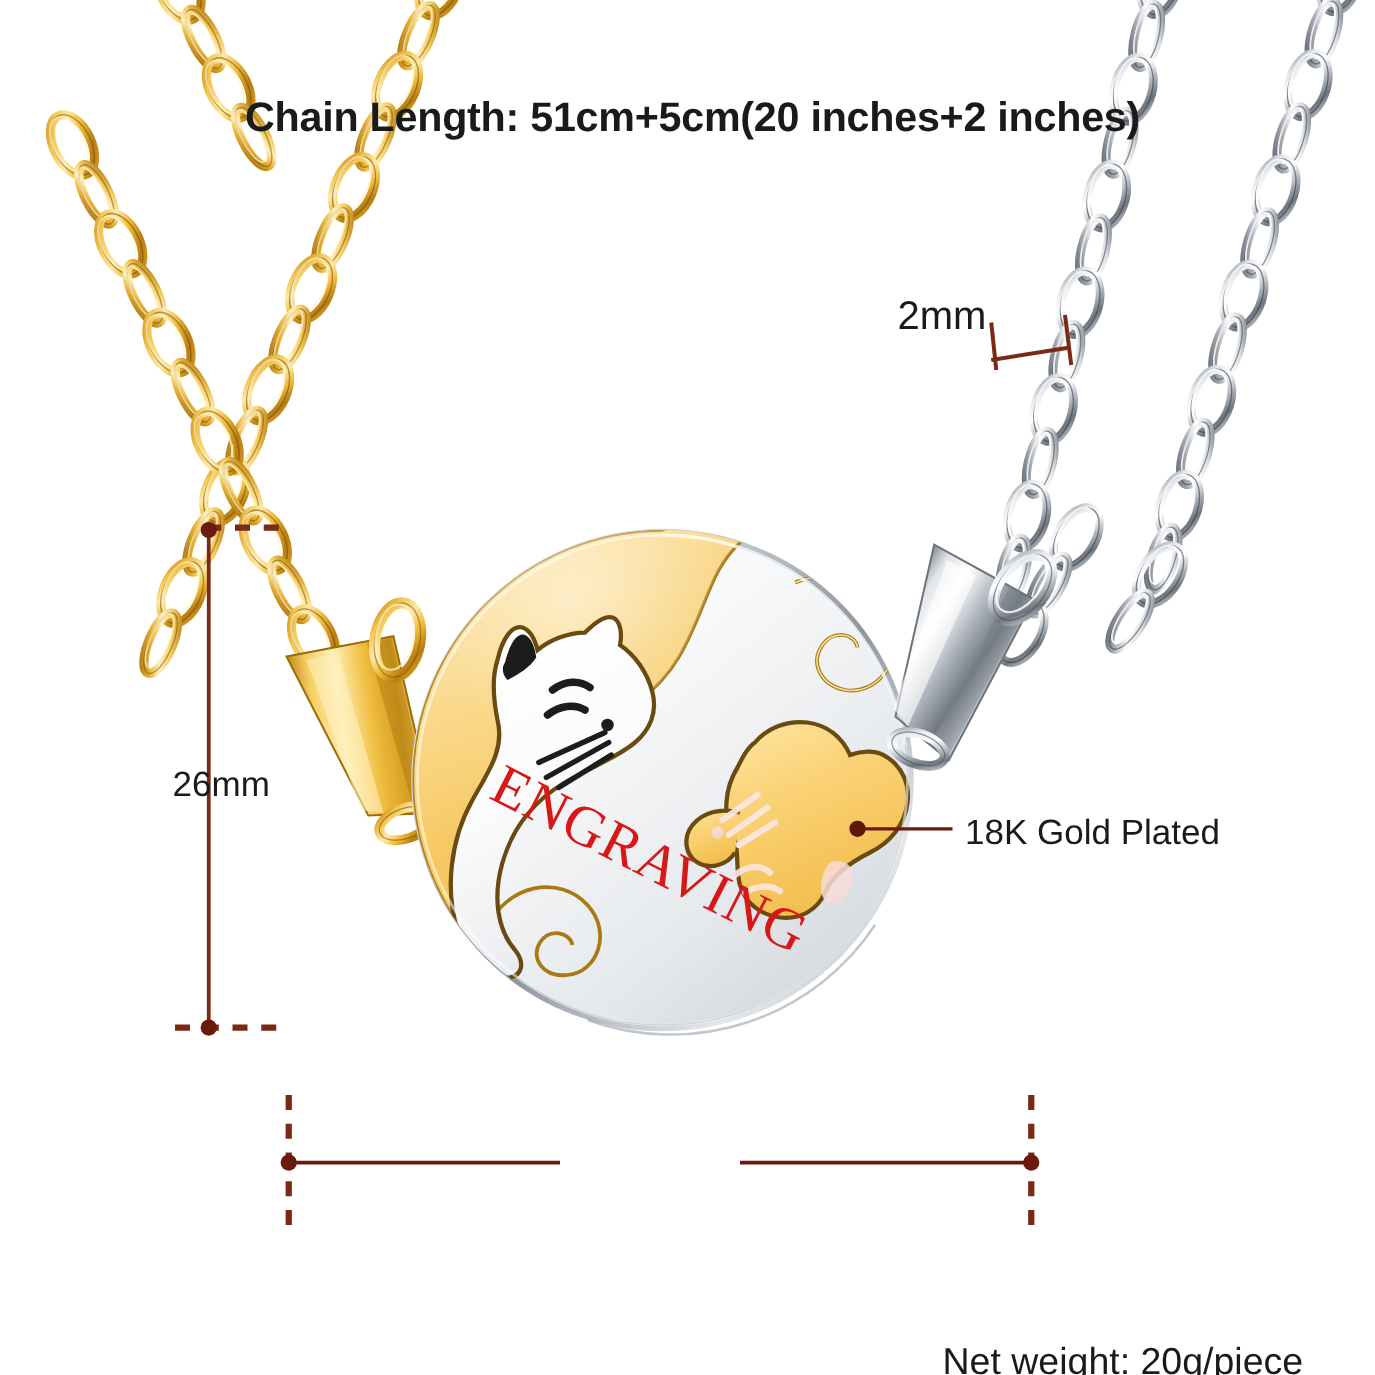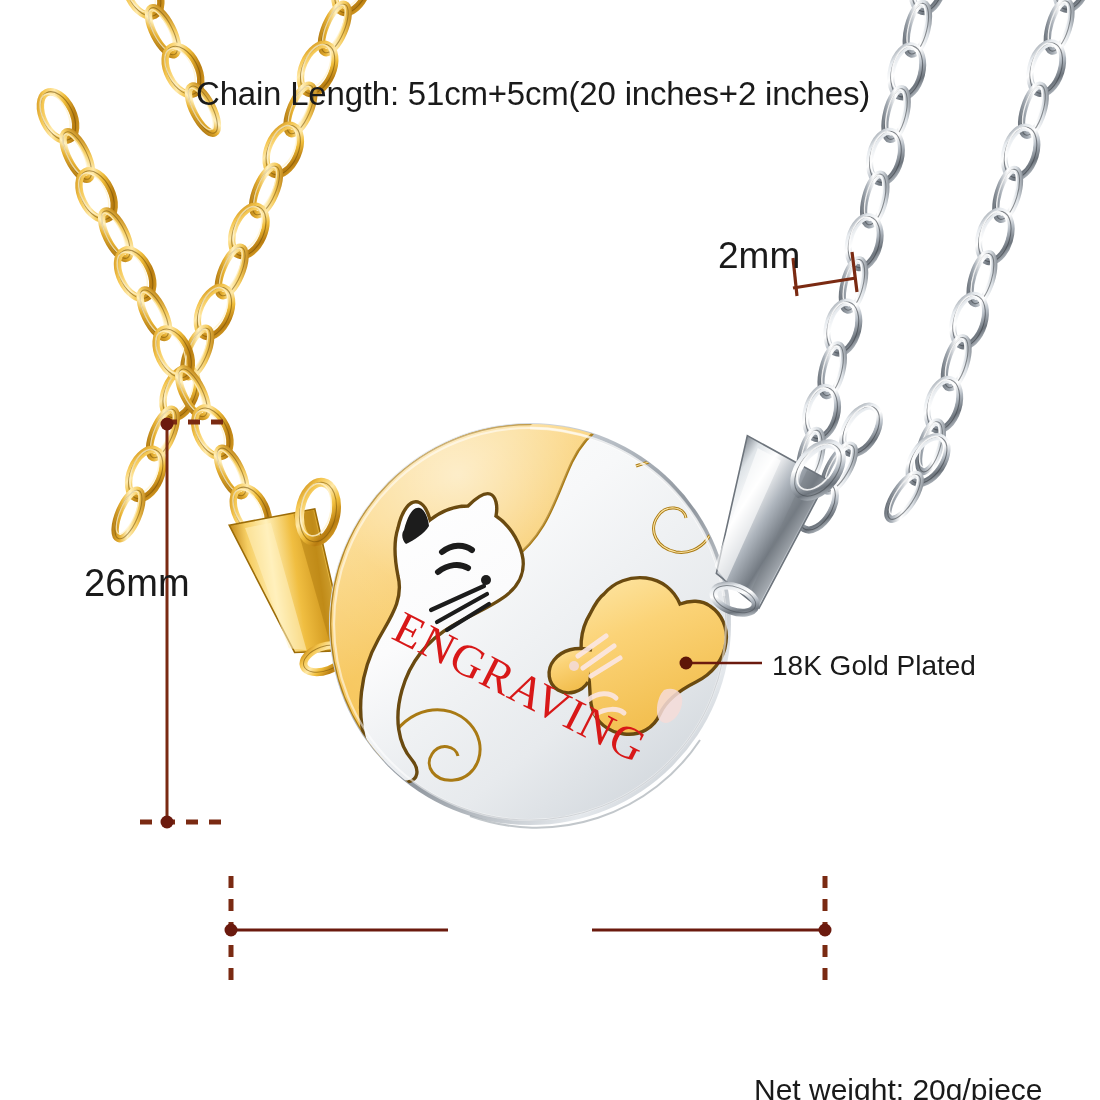--- a/index.html
+++ b/index.html
@@ -24,35 +24,36 @@
   .txt {
     position: absolute;
     white-space: pre;
     color: #1a1a1a;
     line-height: 1.12;
   }
   #chain-length-text {
     left: 196px; top: 76px;
     font-size: 33px;
     letter-spacing: -0.2px;
+    font-weight: bold;
   }
   #material-text {
     left: 338px; top: 152px;
     font-size: 30px;
     font-weight: bold;
     letter-spacing: -0.1px;
   }
   #label-2mm {
     left: 718px; top: 235px;
-    font-size: 37px;
+    font-size: 32px;
   }
   #label-26mm {
-    left: 84px; top: 562px;
-    font-size: 38px;
-    text-align: left;
+    left: 84px; top: 612px;
+    font-size: 28px;
+    text-align: center;
     width: 186px;
   }
   #label-46mm {
     left: 430px; top: 903px;
     font-size: 30px;
     text-align: center;
     width: 200px;
   }
   #label-18k {
     left: 772px; top: 650px;

